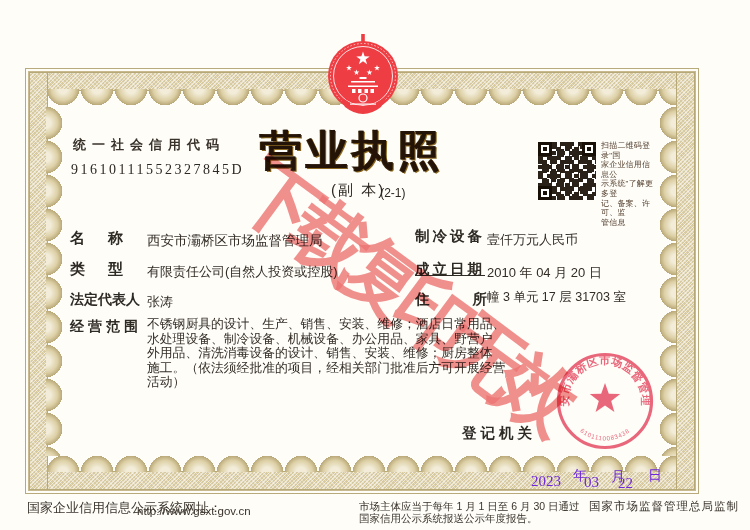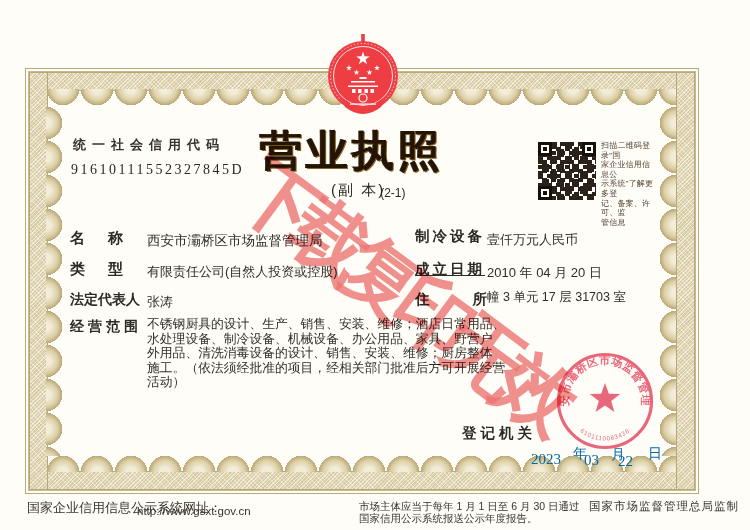--- a/index.html
+++ b/index.html
@@ -65,21 +65,21 @@
   .val-scope{left:147px;top:317px;font-size:12.8px;line-height:14.6px;color:#332d26;}
   .lbl-regcap{left:415px;top:227px;font-size:14.5px;letter-spacing:3px;}
   .val-regcap{left:487px;top:231px;font-size:13px;}
   .lbl-estdate{left:415px;top:260px;font-size:14.5px;letter-spacing:3px;text-decoration:underline;}
   .val-estdate{left:487px;top:264px;font-size:13px;}
   .lbl-addr{left:415px;top:290px;font-size:14.5px;letter-spacing:43px;}
   .val-addr{left:487px;top:290px;font-size:12.5px;line-height:15.5px;color:#332d26;}
   .lbl-regauth{left:462px;top:424px;font-size:14.5px;letter-spacing:4px;}
 
   
-  .dt{position:absolute;color:#0369a1;}
+  .dt{position:absolute;color:#6d28d9;margin-top:22px;}
   .dt-num{font-family:"Liberation Serif","DejaVu Serif",serif;font-size:15px;}
   .dt-unit{font-size:14px;}
   .d-year{left:531px;top:451px;} .d-yu{left:573px;top:445px;}
   .d-month{left:584px;top:452px;} .d-mu{left:611px;top:446px;}
   .d-day{left:618px;top:453px;} .d-du{left:648px;top:445px;}
 
   
   .watermark{left:279px;top:138px;font-size:78px;font-weight:bold;letter-spacing:-14px;
     color:rgba(238,118,118,.80);transform:rotate(36.5deg);transform-origin:0 0;
     white-space:nowrap;mix-blend-mode:multiply;z-index:40;}

